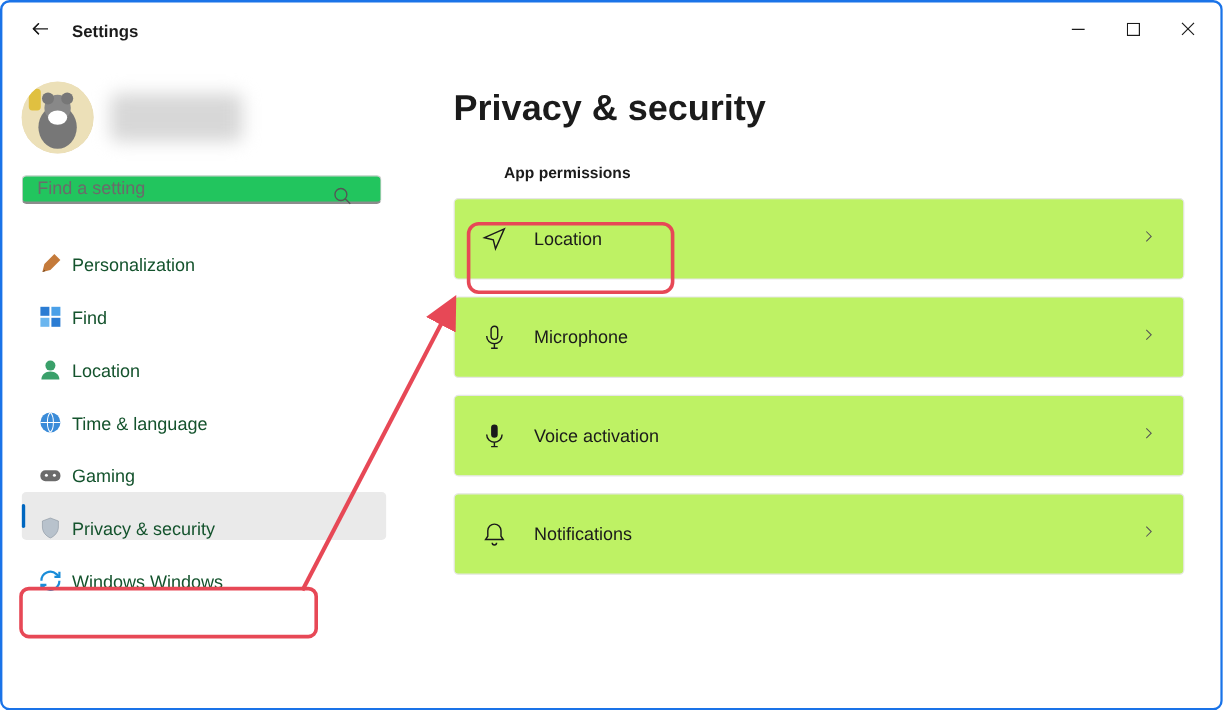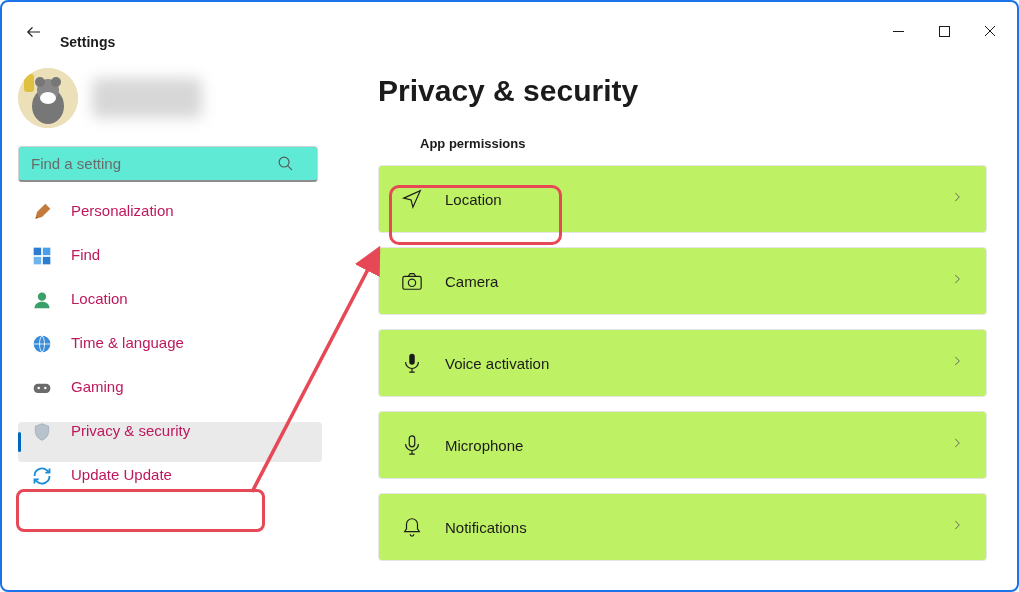--- a/index.html
+++ b/index.html
@@ -1,34 +1,34 @@
 <!DOCTYPE html>
 <html><head>
 <meta charset="utf-8">
 <style>
   * { box-sizing: border-box; margin: 0; padding: 0; font-family: "Segoe UI", -apple-system, sans-serif; }
   body { width: 1019px; height: 592px; overflow: hidden; background: #fff; }
   .window { width: 1019px; height: 592px; border: 2px solid #1a73e8; border-radius: 8px; background: #fff; position: relative; display: flex; flex-direction: column; }
-  .titlebar { height: 48px; display: flex; align-items: flex-end; padding: 0 4px 0 14px; }
+  .titlebar { height: 48px; display: flex; align-items: center; padding: 0 4px 0 14px; }
   .titlebar .back { width: 32px; height: 32px; display: flex; align-items: center; justify-content: center; margin-right: 12px; }
   .titlebar .title { font-size: 14px; font-weight: 600; color: #1b1b1b; }
   .winctrl { margin-left: auto; display: flex; }
   .winbtn { width: 46px; height: 36px; display: flex; align-items: center; justify-content: center; }
   .content { flex: 1; display: flex; overflow: hidden; }
   .sidebar { width: 332px; padding: 12px 12px 0 16px; display: flex; flex-direction: column; }
   .profile { display: flex; align-items: center; gap: 14px; height: 72px; margin-bottom: 6px; }
   .avatar { width: 60px; height: 60px; border-radius: 50%; background: linear-gradient(135deg,#f2e6c8,#e0d0a0); position: relative; overflow: hidden; }
   .avatar svg { width: 60px; height: 60px; }
   .profile .blur { width: 110px; height: 40px; background: #d7d7d7; filter: blur(7px); border-radius: 6px; }
   .search { position: relative; margin: 6px 4px 16px 0; }
-  .search input { width: 300px; height: 36px; border: 1px solid #d0d0d0; border-bottom: 2px solid #8c8c8c; border-radius: 4px; padding: 0 40px 0 12px; font-size: 15px; background: #5eead4; color: #555; }
+  .search input { width: 300px; height: 24px; border: 1px solid #d0d0d0; border-bottom: 2px solid #8c8c8c; border-radius: 4px; padding: 0 40px 0 12px; font-size: 15px; background: #22c55e; color: #555; }
   .search input::placeholder { color: #6b6b6b; }
   .search .sicon { position: absolute; right: 24px; top: 9px; pointer-events: none; }
   .nav { flex: 1; overflow: hidden; }
-  .nav-item { height: 40px; display: flex; align-items: flex-start; gap: 19px; padding: 0 10px 0 14px; border-radius: 4px; font-size: 15px; color: #be185d; position: relative; margin: 4px 0; }
+  .nav-item { height: 40px; display: flex; align-items: flex-end; gap: 8px; padding: 0 10px 0 14px; border-radius: 4px; font-size: 15px; color: #14532d; position: relative; margin: 4px 0; }
   .nav-item.selected { background: #eaeaea; }
   .nav-item.selected::before { content: ""; position: absolute; left: 0; top: 10px; width: 3px; height: 20px; background: #0067c0; border-radius: 3px; }
   .nav-icon { width: 20px; height: 20px; display: flex; align-items: center; justify-content: center; }
   .main { flex: 1; padding: 24px 30px 0 44px; overflow: hidden; position: relative; }
   .page-title { font-size: 30px; font-weight: 600; color: #1b1b1b; margin-bottom: 28px; }
   .section-title { font-size: 13px; font-weight: 600; color: #1b1b1b; margin-bottom: 14px; margin-left: 42px; }
   .card { border: 1px solid #e6e6e6; border-radius: 4px; background: #bef264; height: 68px; display: flex; align-items: center; padding: 0 22px; margin-bottom: 14px; position: relative; }
   .card .cicon { width: 22px; height: 22px; display: flex; align-items: center; justify-content: center; margin-right: 22px; }
   .card .clabel { font-size: 15px; color: #1b1b1b; }
   .card .chev { margin-left: auto; }
@@ -166,21 +166,21 @@
           <span>Privacy &amp; security</span>
         </div>
 
         <div class="nav-item">
           <span class="nav-icon">
             <svg width="20" height="20" viewBox="0 0 24 24" fill="none" stroke="#1a8cd8" stroke-width="2.2">
                 <path d="M3 12a9 9 0 0 1 15-6.7L21 8M21 12a9 9 0 0 1-15 6.7L3 16"></path>
                 <path d="M21 3v5h-5M3 21v-5h5"></path>
               </svg>
           </span>
-          <span>Update Update</span>
+          <span>Windows Windows</span>
         </div>
 
       </div>
     </div>
 
     <div class="main">
       <h1 class="page-title">Privacy &amp; security</h1>
       <h2 class="section-title">App permissions</h2>
 
       <div class="card">
@@ -188,55 +188,42 @@
           <svg width="22" height="22" viewBox="0 0 24 24" fill="none" stroke="#1b1b1b" stroke-width="1.3">
               <path d="M3 11l18-8-8 18-2-8-8-2z"></path>
             </svg>
         </span>
         <span class="clabel">Location</span>
         <span class="chev"><svg width="14" height="14" viewBox="0 0 24 24" fill="none" stroke="#555" stroke-width="1.5">
               <path d="M9 5l7 7-7 7"></path>
             </svg></span>
       </div>
 
+
       <div class="card">
         <span class="cicon">
           <svg width="22" height="22" viewBox="0 0 24 24" fill="none" stroke="#1b1b1b" stroke-width="1.3">
-              <rect x="2" y="7" width="20" height="14" rx="2"></rect>
-              <circle cx="12" cy="14" r="4"></circle>
-              <path d="M8 7l2-3h4l2 3"></path>
-            </svg>
-        </span>
-        <span class="clabel">Camera</span>
+              <rect x="9" y="2" width="6" height="12" rx="3"></rect>
+              <path d="M5 11a7 7 0 0 0 14 0M12 18v4M9 22h6"></path>
+            </svg>
+        </span>
+        <span class="clabel">Microphone</span>
         <span class="chev"><svg width="14" height="14" viewBox="0 0 24 24" fill="none" stroke="#555" stroke-width="1.5">
               <path d="M9 5l7 7-7 7"></path>
             </svg></span>
       </div>
 
       <div class="card">
         <span class="cicon">
           <svg width="22" height="22" viewBox="0 0 24 24" fill="#1b1b1b">
               <rect x="9" y="2" width="6" height="12" rx="3"></rect>
               <path d="M5 11a7 7 0 0 0 14 0M12 18v4M9 22h6" fill="none" stroke="#1b1b1b" stroke-width="1.3"></path>
             </svg>
         </span>
         <span class="clabel">Voice activation</span>
-        <span class="chev"><svg width="14" height="14" viewBox="0 0 24 24" fill="none" stroke="#555" stroke-width="1.5">
-              <path d="M9 5l7 7-7 7"></path>
-            </svg></span>
-      </div>
-
-      <div class="card">
-        <span class="cicon">
-          <svg width="22" height="22" viewBox="0 0 24 24" fill="none" stroke="#1b1b1b" stroke-width="1.3">
-              <rect x="9" y="2" width="6" height="12" rx="3"></rect>
-              <path d="M5 11a7 7 0 0 0 14 0M12 18v4M9 22h6"></path>
-            </svg>
-        </span>
-        <span class="clabel">Microphone</span>
         <span class="chev"><svg width="14" height="14" viewBox="0 0 24 24" fill="none" stroke="#555" stroke-width="1.5">
               <path d="M9 5l7 7-7 7"></path>
             </svg></span>
       </div>
 
       <div class="card">
         <span class="cicon">
           <svg width="22" height="22" viewBox="0 0 24 24" fill="none" stroke="#1b1b1b" stroke-width="1.3">
               <path d="M6 9a6 6 0 0 1 12 0v5l2 3H4l2-3V9zM10 20a2 2 0 0 0 4 0"></path>
             </svg>

